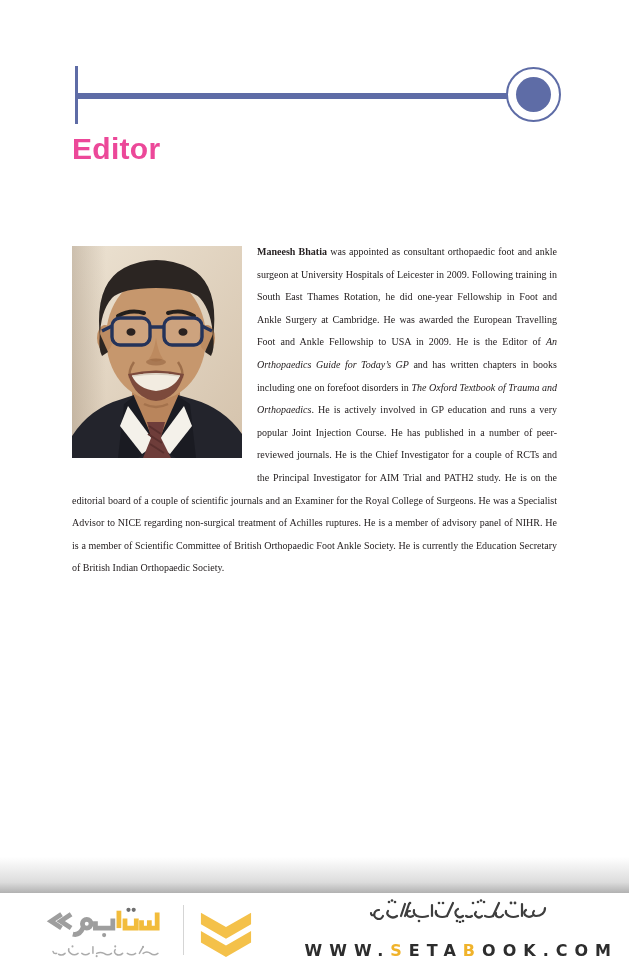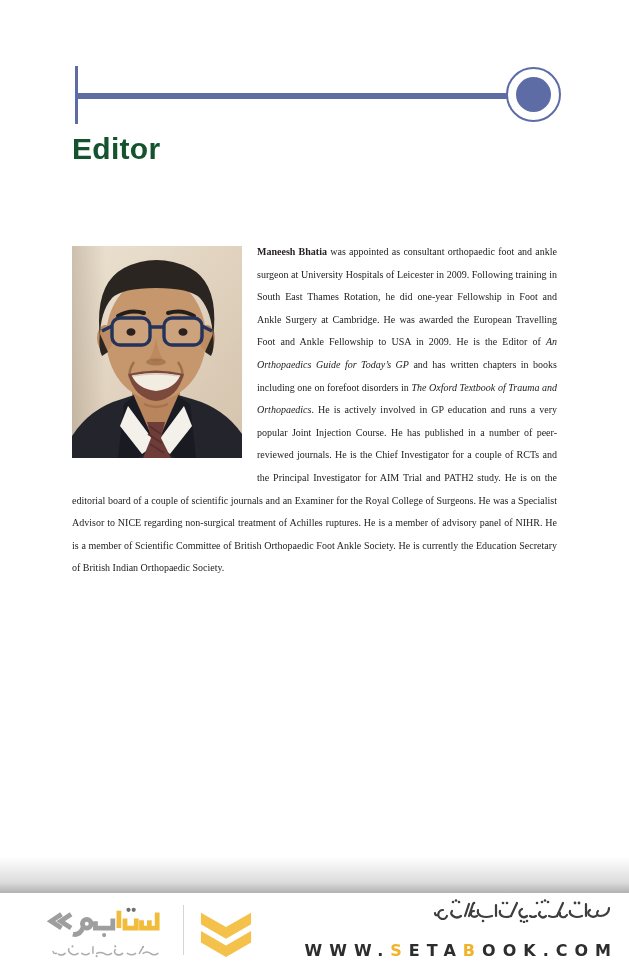--- a/index.html
+++ b/index.html
@@ -10,42 +10,42 @@
   .ornament{position:absolute;left:0;top:0;width:629px;height:130px;}
   .orn-tick{position:absolute;left:75px;top:66px;width:3px;height:58px;background:#5e6ca6;}
   .orn-bar{position:absolute;left:75px;top:93px;width:433px;height:6px;background:#5e6ca6;}
   .orn-ring{position:absolute;left:506px;top:67px;width:55px;height:55px;border:2px solid #5e6ca6;
             border-radius:50%;background:#fff;box-sizing:border-box;}
   .orn-dot{position:absolute;left:8px;top:8px;width:35px;height:35px;border-radius:50%;background:#5e6ca6;}
 
   
   .content{padding:0 72px;}
   h1.page-title{margin:133px 0 0 0;font-family:"Liberation Sans", sans-serif;font-weight:700;
-     font-size:30px;line-height:32px;color:#14532d;letter-spacing:.3px;}
+     font-size:30px;line-height:32px;color:#ec4899;letter-spacing:.3px;}
 
   
   .bio{margin-top:76px;font-size:10px;line-height:22.6px;color:#262122;text-align:justify;}
   .bio p{margin:0;}
   .photo-wrap{float:left;width:170px;height:212px;margin:5px 15px 14px 0;}
   .photo-wrap svg{display:block;width:170px;height:212px;}
   .bio b{font-weight:700;}
   .bio i{font-style:italic;}
 
   
   .page-edge-shadow{position:absolute;left:0;top:857px;width:629px;height:36px;
       background:linear-gradient(to bottom, rgba(200,200,200,0) 0%, rgba(178,178,178,.45) 70%, rgba(158,158,158,.8) 100%);}
 
   
   .footer{position:absolute;left:0;top:893px;width:629px;height:73px;background:#ffffff;
           display:flex;align-items:center;justify-content:space-between;
           padding:0 14px 0 42px;box-sizing:border-box;}
   .logo-block{display:flex;align-items:center;gap:15px;}
   .wordmark-stack{display:flex;flex-direction:column;align-items:center;gap:3px;}
   .logo-divider{width:1px;height:50px;background:#d5d5d5;}
-  .footer-right{text-align:right;display:flex;flex-direction:column;align-items:flex-end;gap:18px;padding-right:4px;}
+  .footer-right{text-align:right;display:flex;flex-direction:column;align-items:center;gap:18px;padding-right:4px;}
   .website-url{font-family:"DejaVu Sans", "Liberation Sans", sans-serif;font-weight:700;
        font-size:16px;letter-spacing:7px;margin-right:-7px;color:#2d2d2d;white-space:nowrap;}
   .website-url .brand-yellow{color:#f0b32b;}
   svg{display:block;}
 </style>
 </head>
 <body>
 
 <div class="screen">
 

